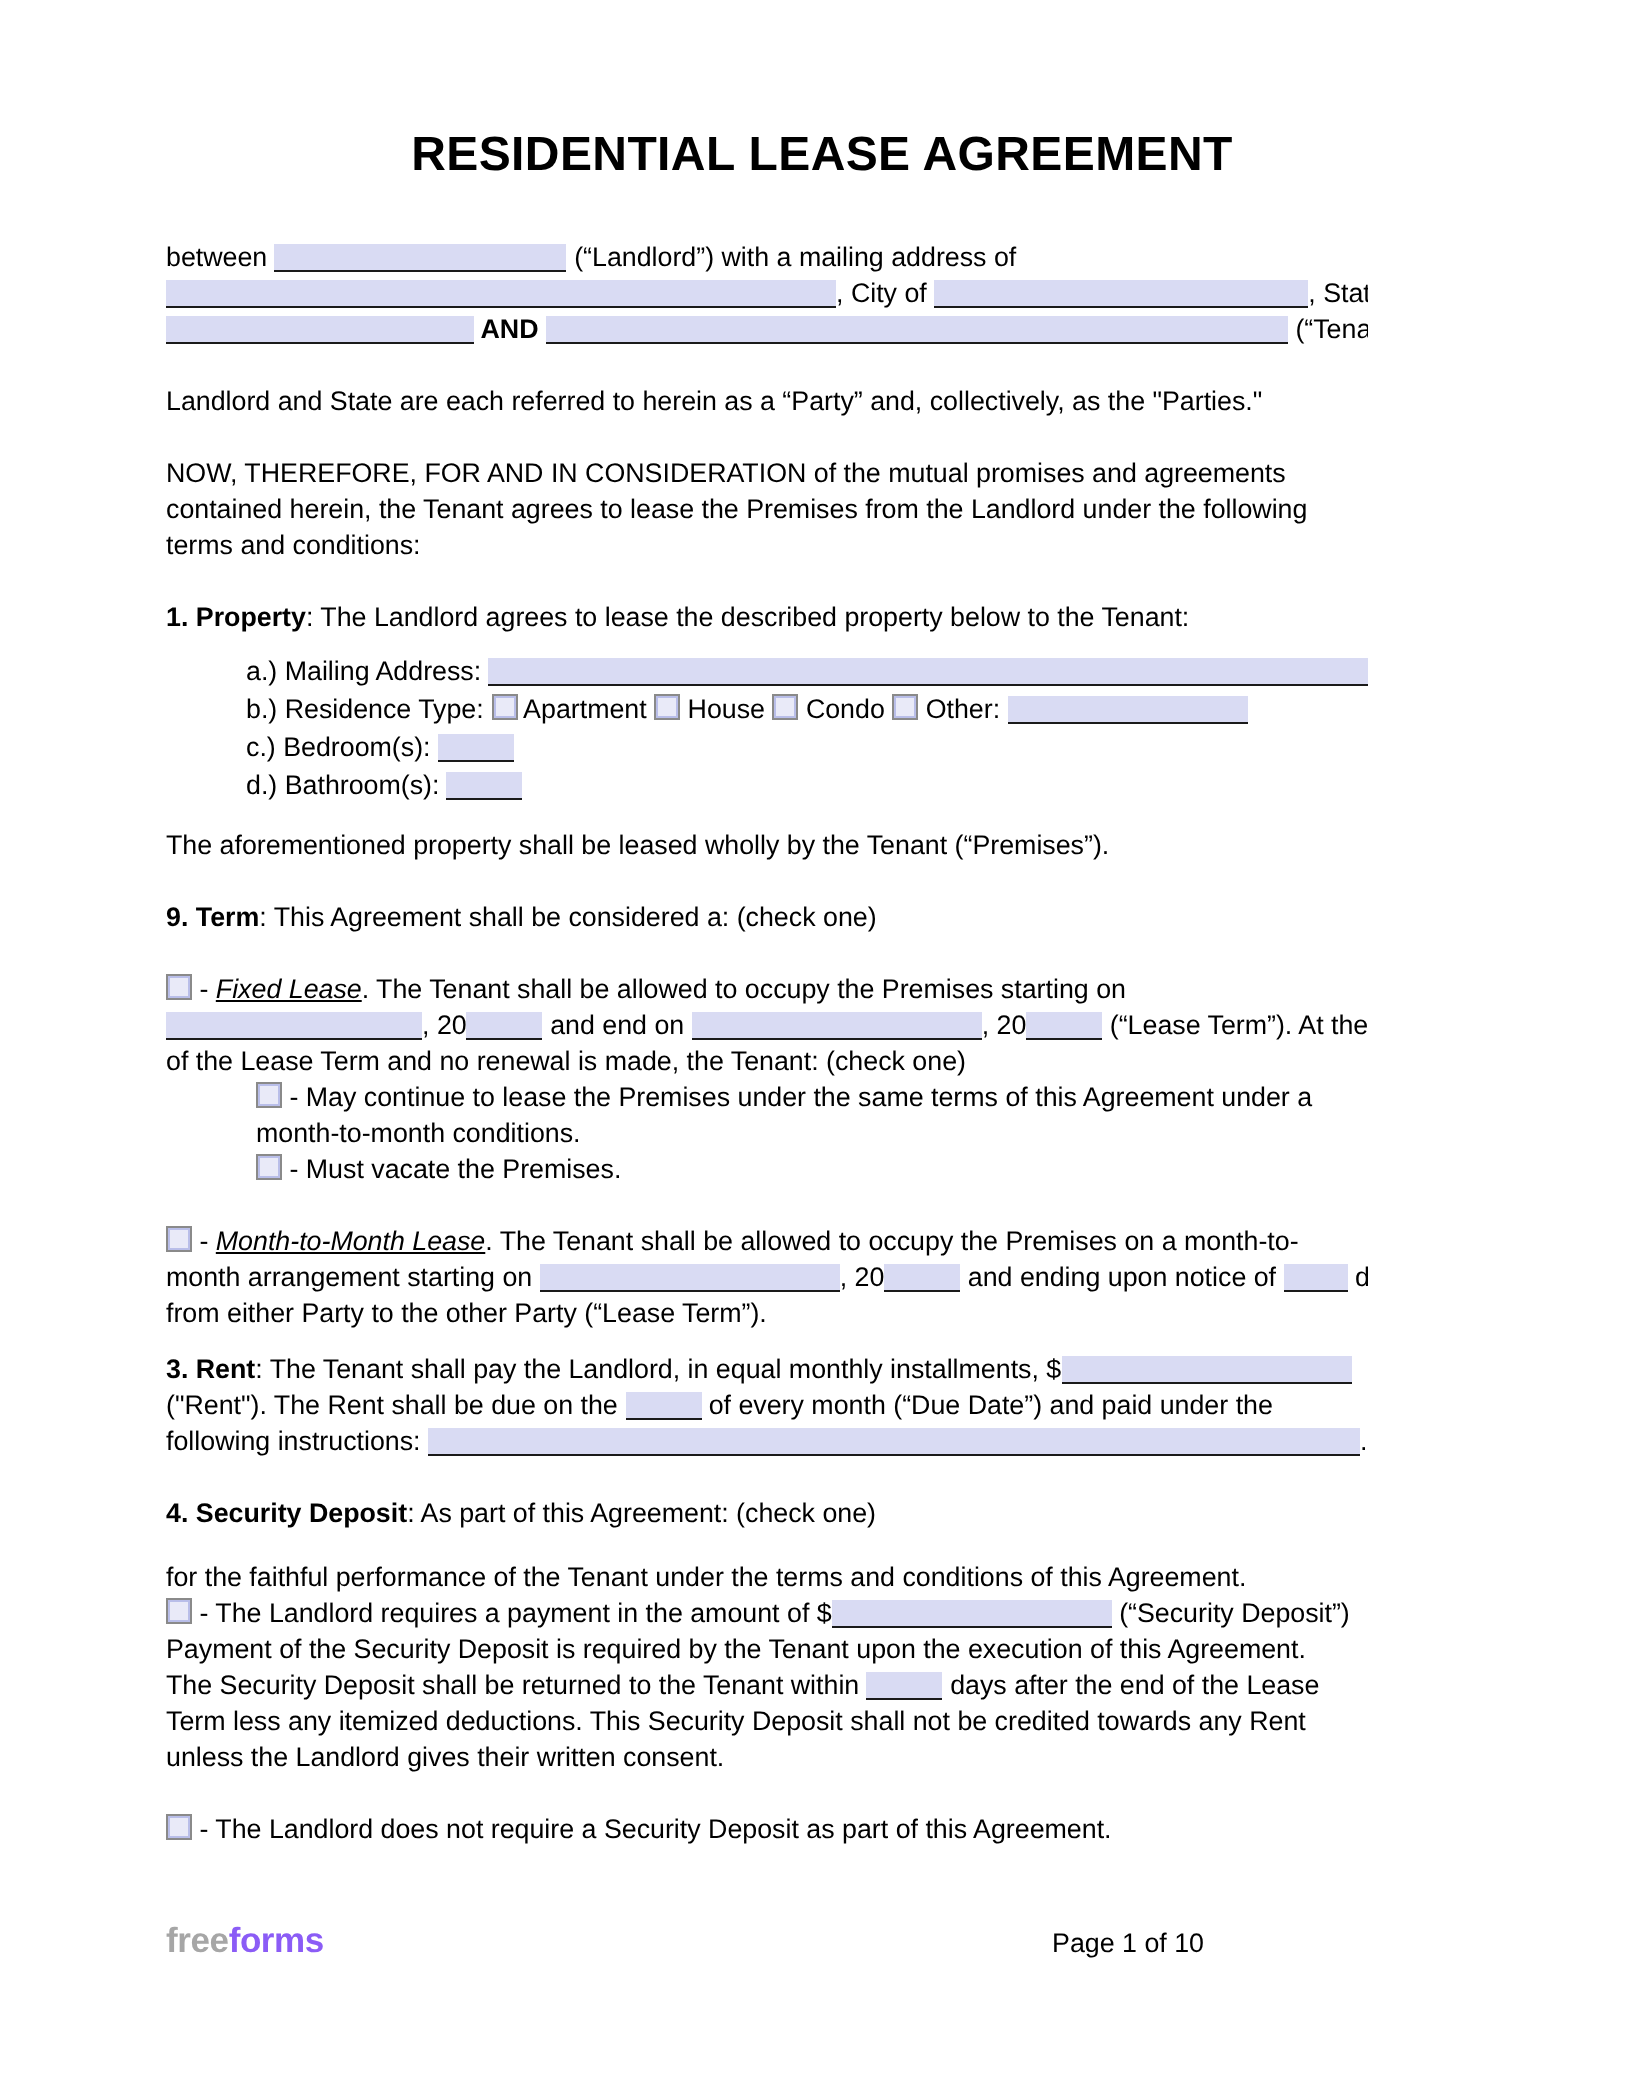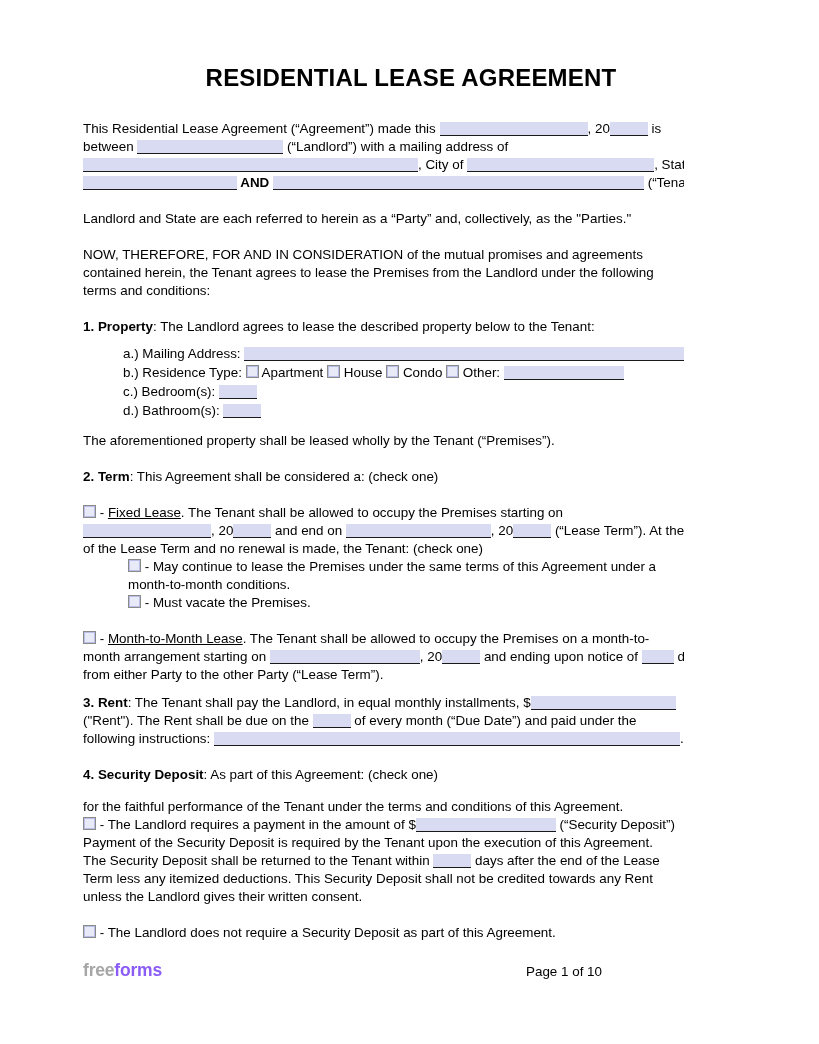--- a/index.html
+++ b/index.html
@@ -16,21 +16,21 @@
   .title{
     margin:64px 0 28px 0;
     text-align:center;
     font-size:24px;
     font-weight:bold;
     letter-spacing:0.2px;
   }
   .para{margin:0 0 18px 0;}
   .ln{height:18px;line-height:18px;white-space:nowrap;}
   .b{font-weight:bold;}
-  .iu{text-decoration:underline;}
+  .iu{font-style:italic;text-decoration:underline;}
   .field{
     display:inline-block;
     background:#d9dbf3;
     border-bottom:1px solid #1a1a1a;
     height:13px;
     vertical-align:-3px;
   }
   .cb{
     display:inline-block;
     width:11px;height:11px;
@@ -60,21 +60,20 @@
 </style>
 </head>
 <body>
 
 <div class="page">
   <div class="content">
 
     <div class="title">RESIDENTIAL LEASE AGREEMENT</div>
 
     <div class="para">
-      <div class="ln"><span>This Residential Lease Agreement (“Agreement”) made this </span><span class="field w148"></span><span>, 20</span><span class="field w38"></span><span> is</span></div>
       <div class="ln"><span>between </span><span class="field w146"></span><span> (“Landlord”) with a mailing address of</span></div>
       <div class="ln"><span class="field w335"></span><span>, City of </span><span class="field w187"></span><span>, State of</span></div>
       <div class="ln"><span class="field w154"></span><span class="b"> AND </span><span class="field w371"></span><span> (“Tenant(s)”).</span></div>
     </div>
 
     <div class="para">
       <div class="ln">Landlord and State are each referred to herein as a “Party” and, collectively, as the "Parties."</div>
     </div>
 
     <div class="para">
@@ -91,21 +90,21 @@
         <div class="ln"><span>c.) Bedroom(s): </span><span class="field w38"></span></div>
         <div class="ln"><span>d.) Bathroom(s): </span><span class="field w38"></span></div>
       </div>
       <div class="para">
         <div class="ln">The aforementioned property shall be leased wholly by the Tenant (“Premises”).</div>
       </div>
     </div>
 
     <div>
       <div class="para">
-        <div class="ln"><span class="b">2. Term</span><span>: This Agreement shall be considered a: (check one)</span></div>
+        <div class="ln"><span class="b">9. Term</span><span>: This Agreement shall be considered a: (check one)</span></div>
       </div>
 
       <div class="para">
         <div class="ln"><span class="cb"></span><span> - </span><span class="iu">Fixed Lease</span><span>. The Tenant shall be allowed to occupy the Premises starting on</span></div>
         <div class="ln"><span class="field w128"></span><span>, 20</span><span class="field w38"></span><span> and end on </span><span class="field w145"></span><span>, 20</span><span class="field w38"></span><span> (“Lease Term”). At the end</span></div>
         <div class="ln">of the Lease Term and no renewal is made, the Tenant: (check one)</div>
         <div class="ln indent2"><span class="cb"></span><span> - May continue to lease the Premises under the same terms of this Agreement under a</span></div>
         <div class="ln indent2">month-to-month conditions.</div>
         <div class="ln indent2"><span class="cb"></span><span> - Must vacate the Premises.</span></div>
       </div>

